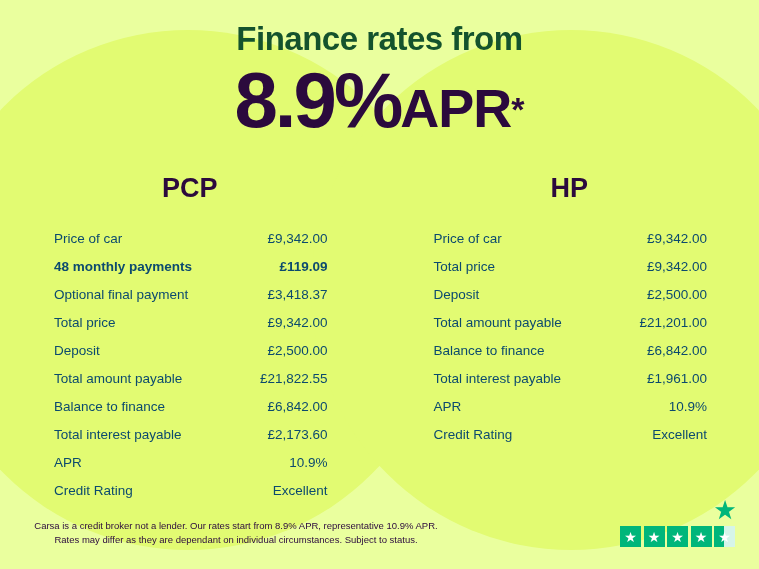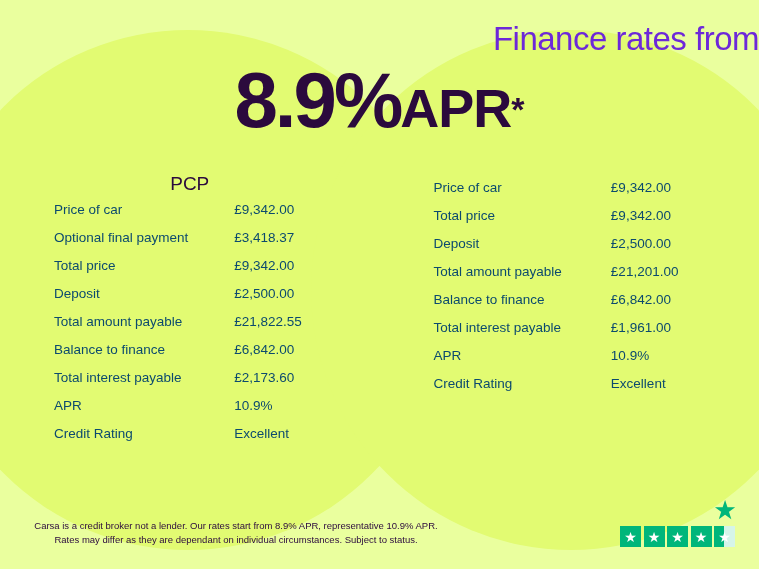--- a/index.html
+++ b/index.html
@@ -38,23 +38,23 @@
     right: -72px;
     top: 30px;
   }
   .content {
     position: relative;
     z-index: 2;
     width: 100%;
     height: 100%;
   }
   .headline {
-    text-align: right;
-    color: #6d28d9;
-    font-weight: normal;
+    text-align: center;
+    color: #14532d;
+    font-weight: bold;
     font-size: 33px;
     letter-spacing: -0.5px;
     padding-top: 22px;
     line-height: 1;
   }
   .rate-row {
     text-align: center;
     color: #2b0a3d;
     margin-top: 6px;
     line-height: 1;
@@ -85,38 +85,40 @@
     padding: 0 0px;
   }
   .col {
     width: 50%;
     box-sizing: border-box;
     padding: 0 32px;
   }
   .col-title {
     text-align: center;
     color: #2b0a3d;
-    font-size: 19px;
-    font-weight: normal;
+    font-size: 27px;
+    font-weight: bold;
+    margin-bottom: 20px;
   }
   table.finance {
     width: 100%;
     border-collapse: collapse;
     color: #0c4a6e;
     font-size: 13.5px;
   }
   table.finance td {
     padding: 6.5px 0;
     vertical-align: top;
   }
   table.finance td.label {
     text-align: left;
     padding-left: 22px;
   }
   table.finance td.value {
+    text-align: right;
     padding-right: 20px;
     white-space: nowrap;
   }
   table.finance tr.bold td {
     font-weight: bold;
   }
 
   .footer {
     position: absolute;
     left: 0;
@@ -194,20 +196,24 @@
     <div class="columns">
 
       <div class="col">
         <div class="col-title">PCP</div>
         <table class="finance">
           <tbody>
             <tr>
               <td class="label">Price of car</td>
               <td class="value">£9,342.00</td>
             </tr>
+            <tr class="bold">
+              <td class="label">48 monthly payments</td>
+              <td class="value">£119.09</td>
+            </tr>
             <tr>
               <td class="label">Optional final payment</td>
               <td class="value">£3,418.37</td>
             </tr>
             <tr>
               <td class="label">Total price</td>
               <td class="value">£9,342.00</td>
             </tr>
             <tr>
               <td class="label">Deposit</td>
@@ -231,20 +237,21 @@
             </tr>
             <tr>
               <td class="label">Credit Rating</td>
               <td class="value">Excellent</td>
             </tr>
           </tbody>
         </table>
       </div>
 
       <div class="col">
+        <div class="col-title">HP</div>
         <table class="finance">
           <tbody>
             <tr>
               <td class="label">Price of car</td>
               <td class="value">£9,342.00</td>
             </tr>
             <tr>
               <td class="label">Total price</td>
               <td class="value">£9,342.00</td>
             </tr>

